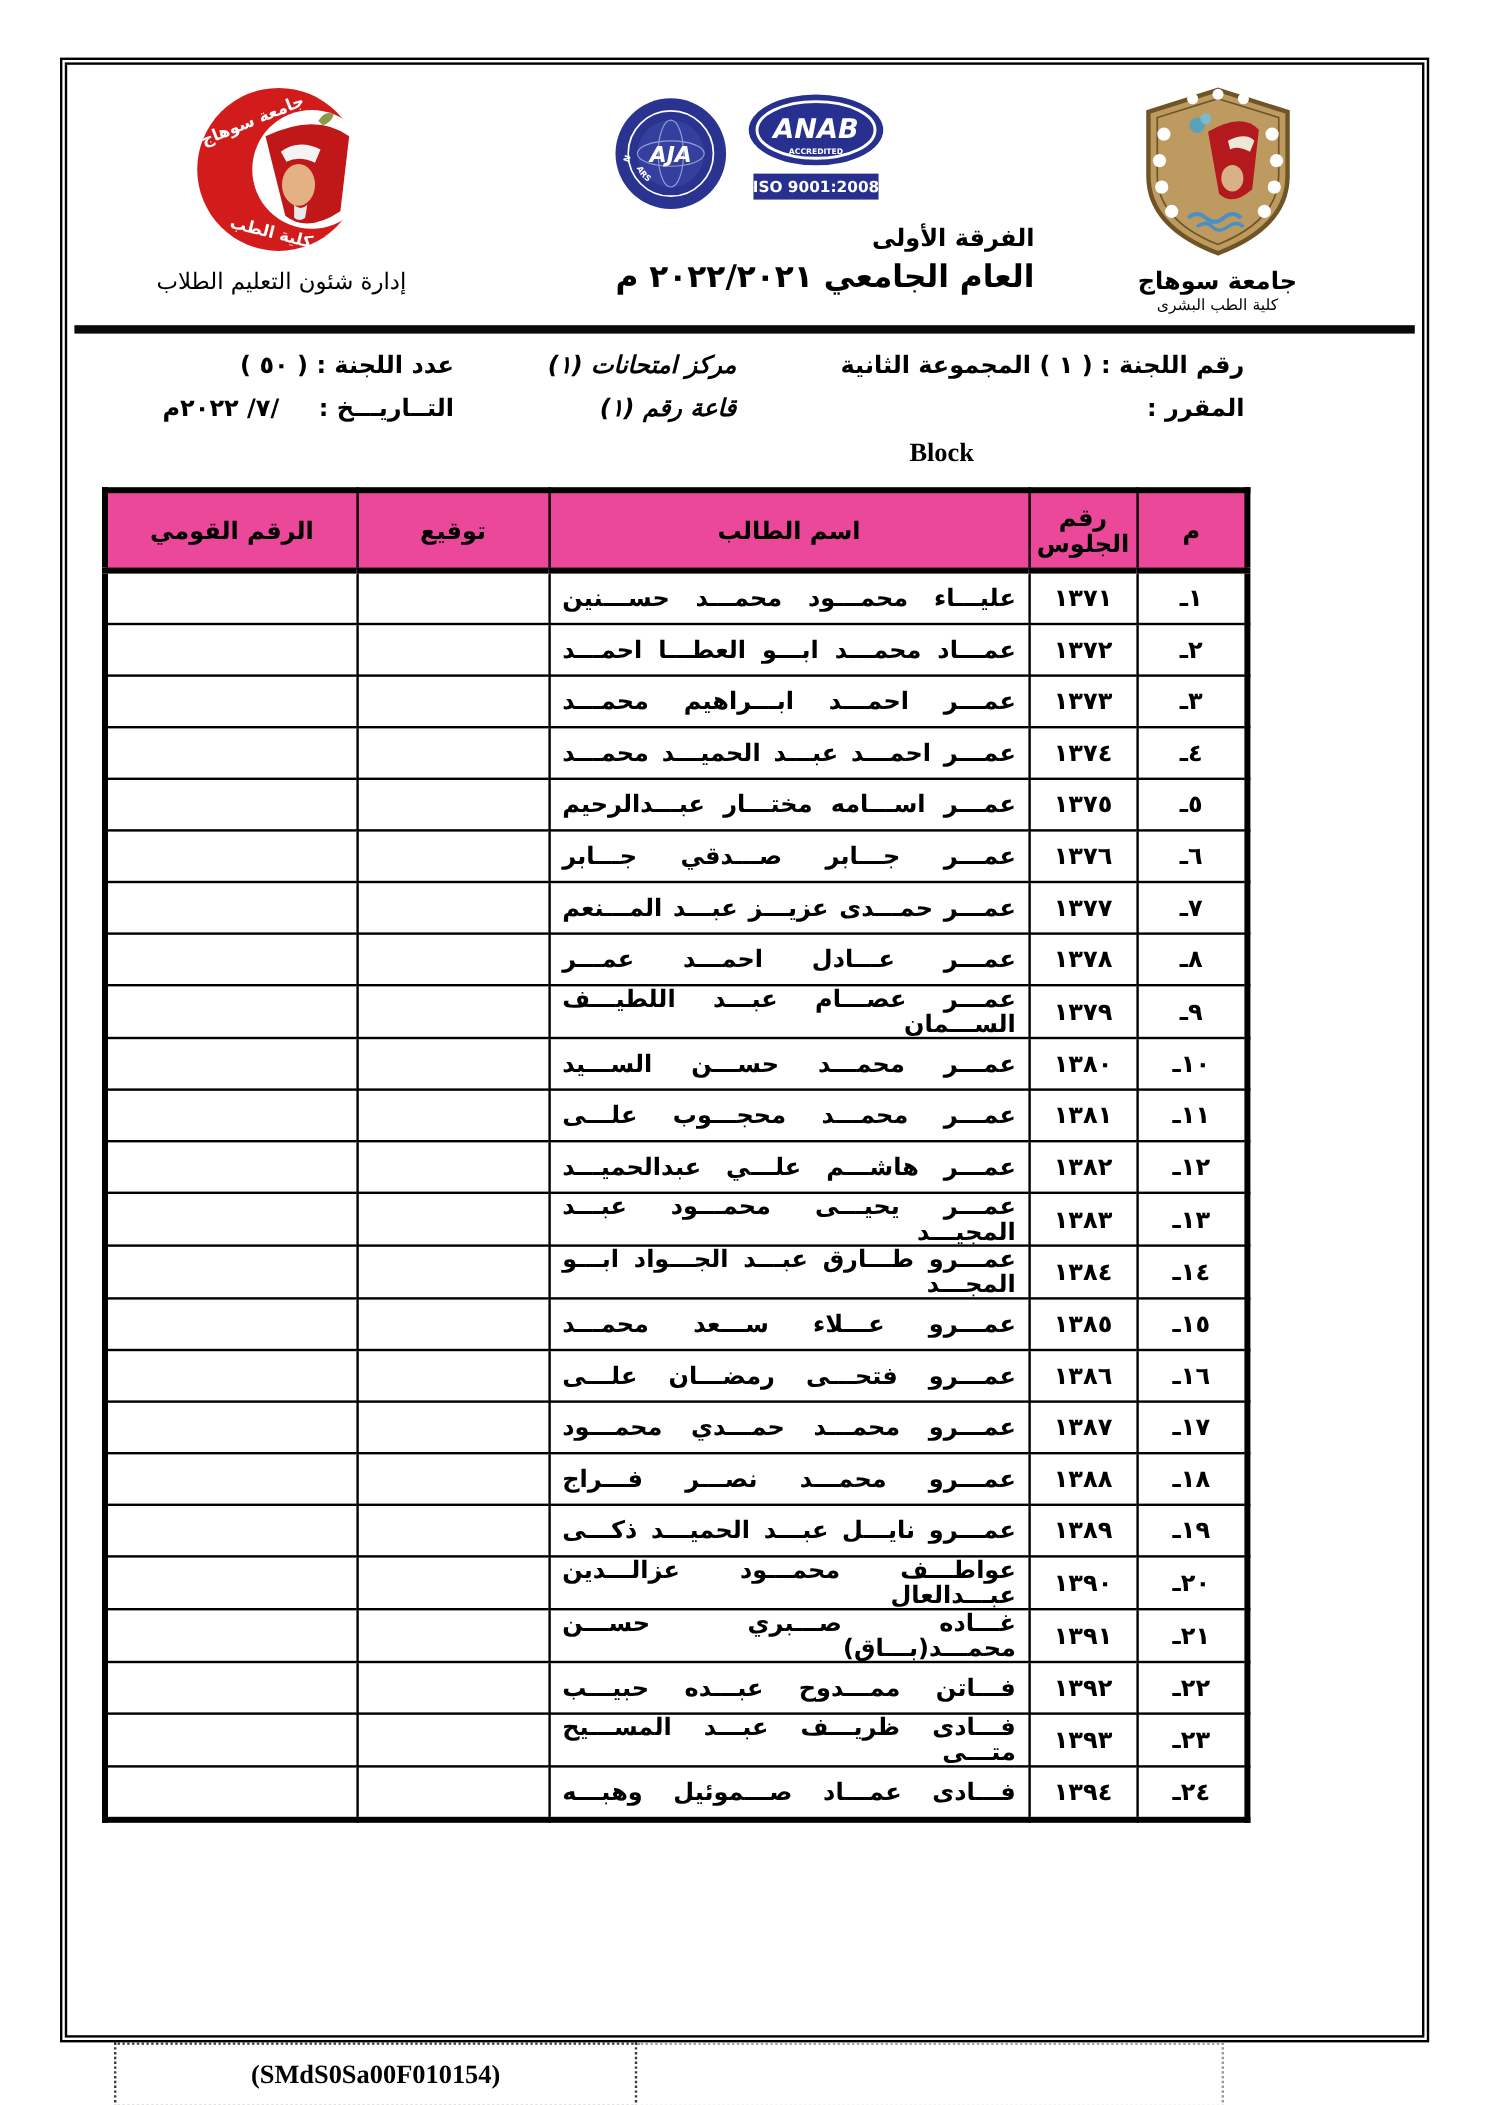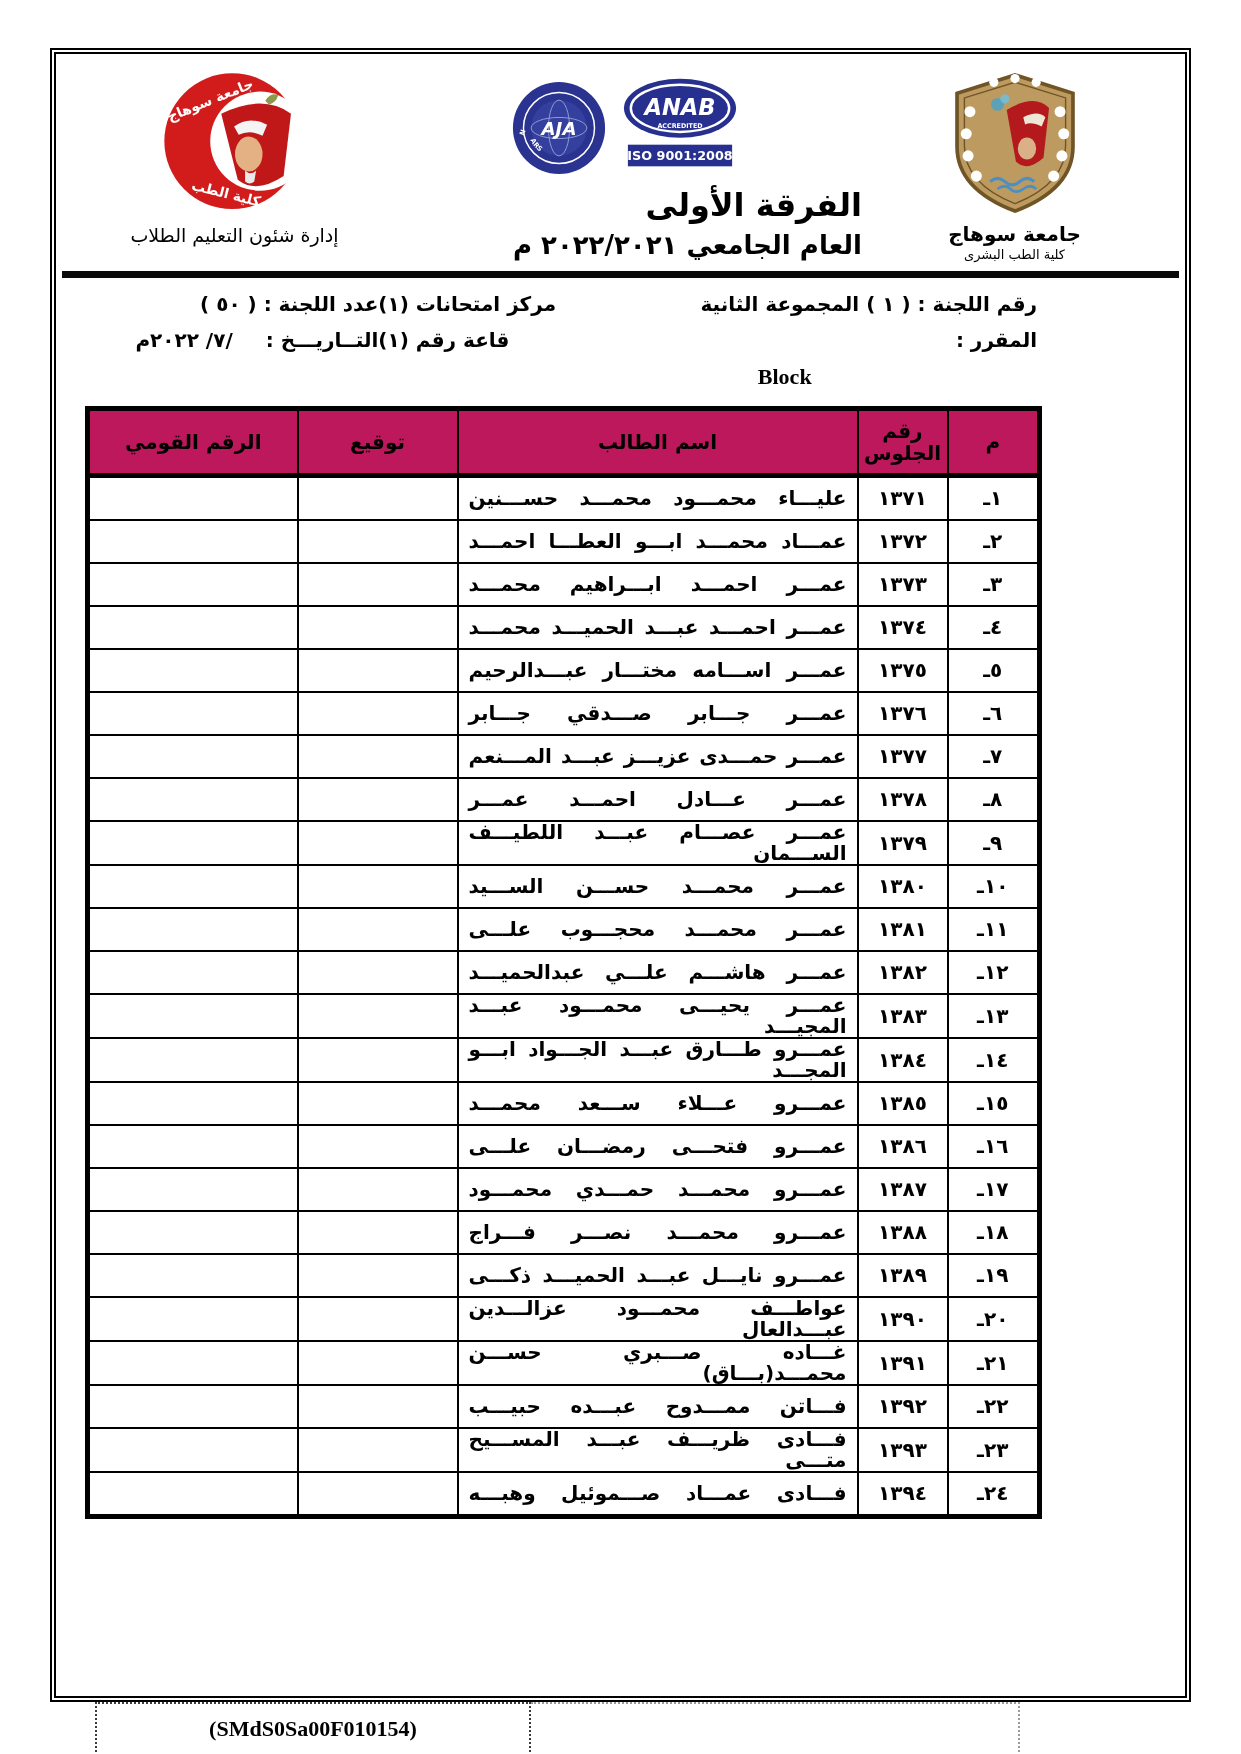--- a/index.html
+++ b/index.html
@@ -7,38 +7,38 @@
         font-family:"DejaVu Sans",sans-serif;color:#000;}
   .frame{position:absolute;left:50px;top:48px;width:1129px;height:1642px;border:6px double #000;}
 
   
   .header{display:flex;direction:rtl;padding:14px 18px 0 26px;align-items:flex-start;}
   .h-side{width:305px;text-align:center;}
   .h-center{flex:1;}
   .org-line{font-weight:bold;font-size:20px;line-height:1.25;}
   .org-line2{font-weight:normal;font-size:13px;line-height:1.2;}
   .logos-row{display:flex;justify-content:center;align-items:flex-end;gap:14px;margin-top:8px;}
-  .grade-title{font-weight:bold;font-size:32px;margin-top:10px;}
+  .grade-title{font-weight:bold;font-size:20px;margin-top:10px;}
   .year-title{font-weight:bold;font-size:26px;margin-top:6px;}
   .admin-label{font-weight:normal;font-size:19px;margin-top:2px;}
   .sep{height:7px;background:#0a0a0a;margin:8px 6px 0 6px;}
 
   
   .info{direction:rtl;display:grid;grid-template-columns:45% 25% 30%;row-gap:12px;
         padding:14px 148px 0 40px;font-weight:bold;font-size:20px;}
   .info .c{text-align:right;}
-  .info .c.center{text-align:left;}
+  .info .c.center{text-align:right;font-style:italic;}
   .course-cell{display:flex;}
   .course-val{flex:1;text-align:center;font-family:"Liberation Serif",serif;font-size:22px;margin-top:36px;}
   .date-cell span{margin-left:26px;}
 
   
   table.roster{direction:rtl;border-collapse:collapse;table-layout:fixed;
                margin:16px 148px 0 29px;width:952px;border:5px solid #000;}
-  .roster th{background:#be185d;border:2px solid #000;border-bottom:5px solid #000;
+  .roster th{background:#ec4899;border:2px solid #000;border-bottom:5px solid #000;
              height:62px;font-size:20px;font-weight:bold;line-height:1.1;padding:0 4px;}
   .roster td{border:2px solid #000;height:41px;font-size:20px;font-weight:bold;padding:0;}
   .roster td.name{text-align:justify;text-align-last:justify;padding:0 10px;line-height:1.05;}
   .roster td.num{text-align:center;letter-spacing:1px;}
   .roster td.blank{background:#fff;}
 
   
   .footer{display:flex;margin:183px 0 0 39px;width:925px;height:54px;}
   .f-left{width:432px;border:2px dotted #3a3a3a;display:flex;align-items:center;justify-content:center;}
   .f-right{flex:1;border:2px dotted #9a9a9a;border-left:none;}

